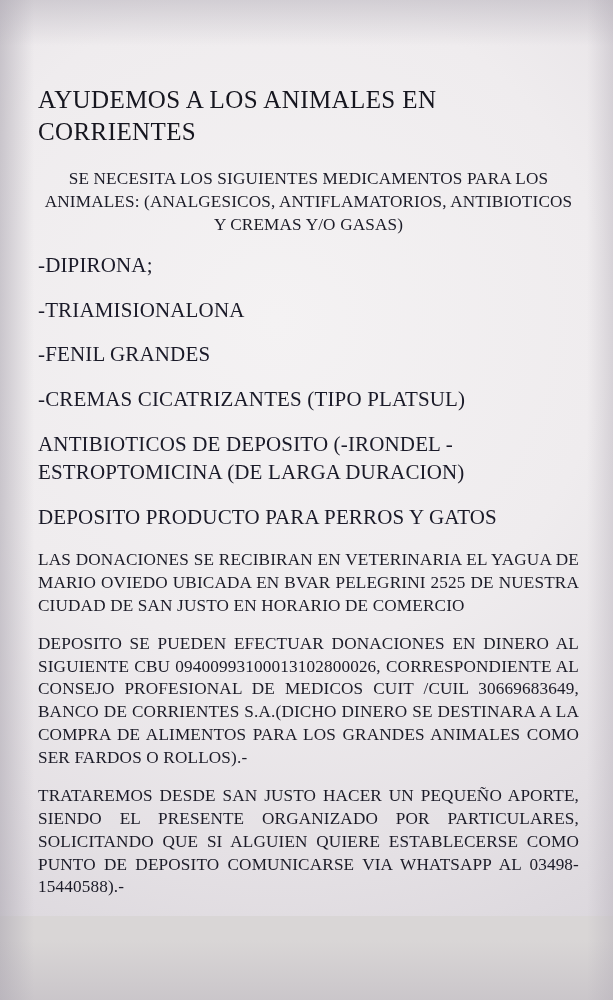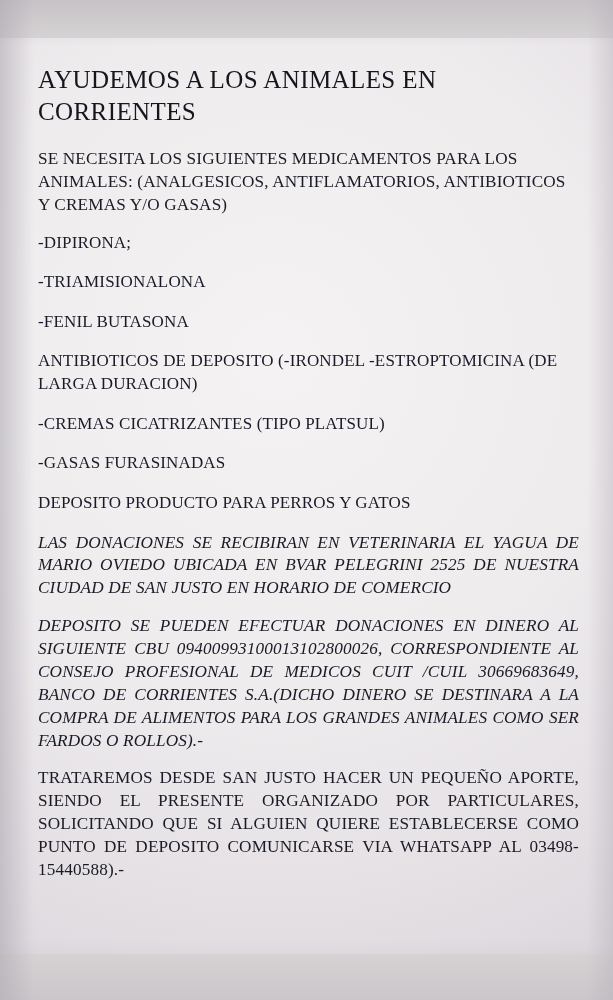--- a/index.html
+++ b/index.html
@@ -17,22 +17,21 @@
   
   #paper {
     position: absolute;
     left: 0;
     top: 0;
     width: 613px;
     height: 916px;
     background:
       radial-gradient(ellipse 120% 80% at 45% 35%, #f4f2f3 0%, #efecee 45%, #e4e0e4 75%, #d8d4da 100%);
     box-sizing: border-box;
-    padding: 26px 34px 20px 38px;
-    margin-top: 38px;
+    padding: 84px 34px 20px 38px;
   }
 
   
   #shade-left {
     position: absolute;
     left: 0; top: 0;
     width: 34px; height: 1000px;
     background: linear-gradient(to right, rgba(170,165,175,0.55), rgba(170,165,175,0));
     pointer-events: none;
   }
@@ -71,55 +70,54 @@
     font-weight: 400;
     color: #16161f;
   }
 
   .para {
     font-size: 17.2px;
     line-height: 1.33;
     margin: 0 0 15px 0;
     letter-spacing: 0.15px;
     color: #1b1b27;
+    text-align: center;
   }
 
   .para.justify {
     text-align: justify;
   }
 
   .item {
-    font-size: 17px;
+    font-size: 21px;
     line-height: 1.33;
     margin: 0 0 17px 0;
     letter-spacing: 0.15px;
   }
 
   .spread {
     text-align: justify;
     text-align-last: left;
-    font-style: italic;
   }
 </style>
 </head>
 <body>
 
 <div id="paper">
   <div id="doc">
 
     <h1 class="title">AYUDEMOS A LOS ANIMALES EN CORRIENTES</h1>
 
     <p class="para">SE NECESITA LOS SIGUIENTES MEDICAMENTOS PARA LOS ANIMALES: (ANALGESICOS, ANTIFLAMATORIOS, ANTIBIOTICOS Y CREMAS Y/O GASAS)</p>
 
     <p class="item">-DIPIRONA;</p>
     <p class="item">-TRIAMISIONALONA</p>
-    <p class="item">-FENIL BUTASONA</p>
+    <p class="item">-FENIL GRANDES</p>
+    <p class="item">-CREMAS CICATRIZANTES (TIPO PLATSUL)</p>
     <p class="item">ANTIBIOTICOS DE DEPOSITO (-IRONDEL -ESTROPTOMICINA (DE LARGA DURACION)</p>
-    <p class="item">-CREMAS CICATRIZANTES (TIPO PLATSUL)</p>
-    <p class="item">-GASAS FURASINADAS</p>
     <p class="item indent">DEPOSITO PRODUCTO PARA PERROS Y GATOS</p>
 
     <p class="para spread">LAS DONACIONES SE RECIBIRAN EN VETERINARIA EL YAGUA DE MARIO OVIEDO UBICADA EN BVAR PELEGRINI  2525 DE NUESTRA CIUDAD DE SAN JUSTO EN HORARIO DE COMERCIO</p>
 
     <p class="para spread">DEPOSITO SE PUEDEN EFECTUAR DONACIONES EN DINERO AL SIGUIENTE CBU 09400993100013102800026, CORRESPONDIENTE AL CONSEJO PROFESIONAL DE MEDICOS CUIT /CUIL 30669683649, BANCO DE CORRIENTES S.A.(DICHO DINERO SE DESTINARA A LA COMPRA DE ALIMENTOS PARA LOS GRANDES ANIMALES COMO SER FARDOS O ROLLOS).-</p>
 
     <p class="para justify">TRATAREMOS DESDE SAN JUSTO HACER UN PEQUEÑO APORTE, SIENDO EL PRESENTE ORGANIZADO POR PARTICULARES, SOLICITANDO QUE SI ALGUIEN QUIERE ESTABLECERSE COMO PUNTO DE DEPOSITO COMUNICARSE VIA WHATSAPP AL 03498-15440588).-</p>
 
   </div>
 </div>

